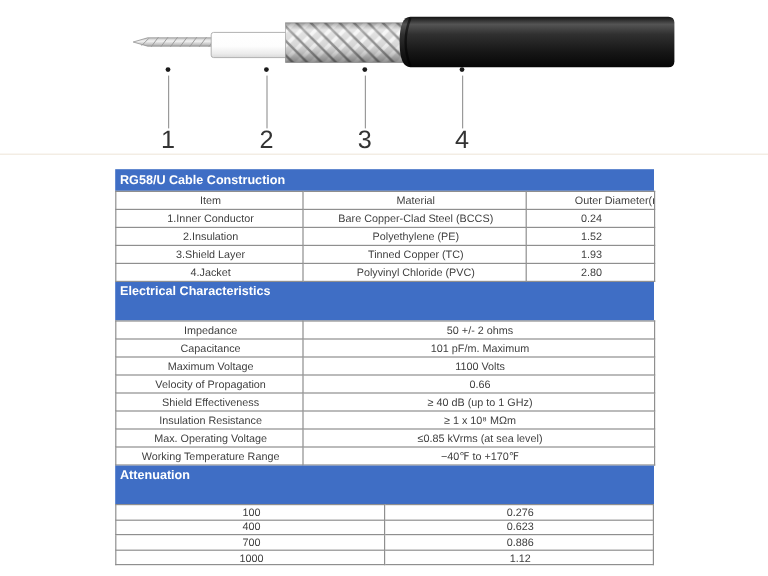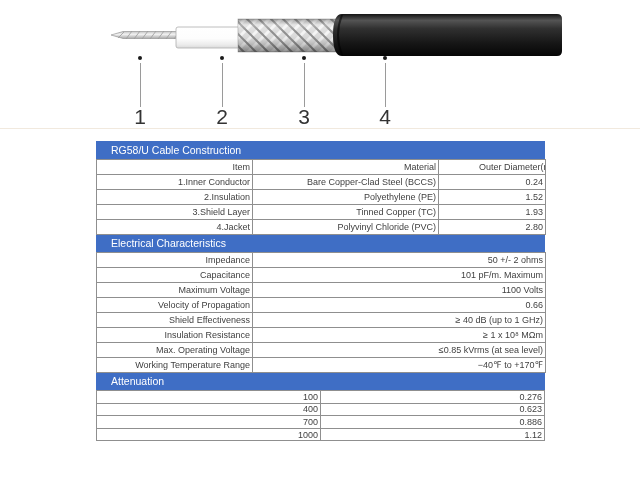--- a/index.html
+++ b/index.html
@@ -13,30 +13,30 @@
   .callout{position:absolute;top:55px;width:0;height:75px;}
   .callout .dot{position:absolute;left:-2px;top:1px;width:4px;height:4px;background:#1a1a1a;border-radius:50%;}
   .callout .line{position:absolute;left:0;top:8px;width:1px;height:44px;background:#9a9a9a;}
   .callout .num{
     position:absolute;top:50px;left:-8px;width:16px;text-align:center;
     font-size:21px;line-height:24px;color:#333;
   }
   
   .tables{position:absolute;left:96px;top:141px;width:449px;}
   .band{
-    background:var(--header-blue,#3f6ec5);color:#fff;font-weight:normal;
-    font-size:10.5px;padding-left:15px;box-sizing:border-box;
+    background:var(--header-blue,#3f6ec5);color:#fff;font-weight:bold;
+    font-size:10.5px;padding-left:4px;box-sizing:border-box;
   }
   .band.b1{height:18px;line-height:18px;}
-  .band.b2,.band.b3{height:17px;line-height:17px;}
+  .band.b2,.band.b3{height:32px;line-height:17px;}
   table{border-collapse:collapse;table-layout:fixed;width:449px;}
   td{
     border:1px solid var(--table-border,#8f8f8f);
     font-size:9px;color:var(--table-text,#3f3f3f);
-    padding:0 2px 0 4px;vertical-align:middle;text-align:right;
+    padding:0 2px 0 4px;vertical-align:middle;text-align:center;
     white-space:nowrap;overflow:hidden;box-sizing:border-box;
   }
   .t1 tr,.t2 tr{height:15px;}
   .t3 tr{height:12.6px;}
   .t1 .c1{width:156px;} .t1 .c2{width:186px;} .t1 .c3{width:107px;padding-left:40px;}
   .t2 .c1,.t3 .c1{width:156px;} .t2 .c2,.t3 .c2{width:293px;margin-left:16px;}
 </style>
 </head>
 <body>
 

